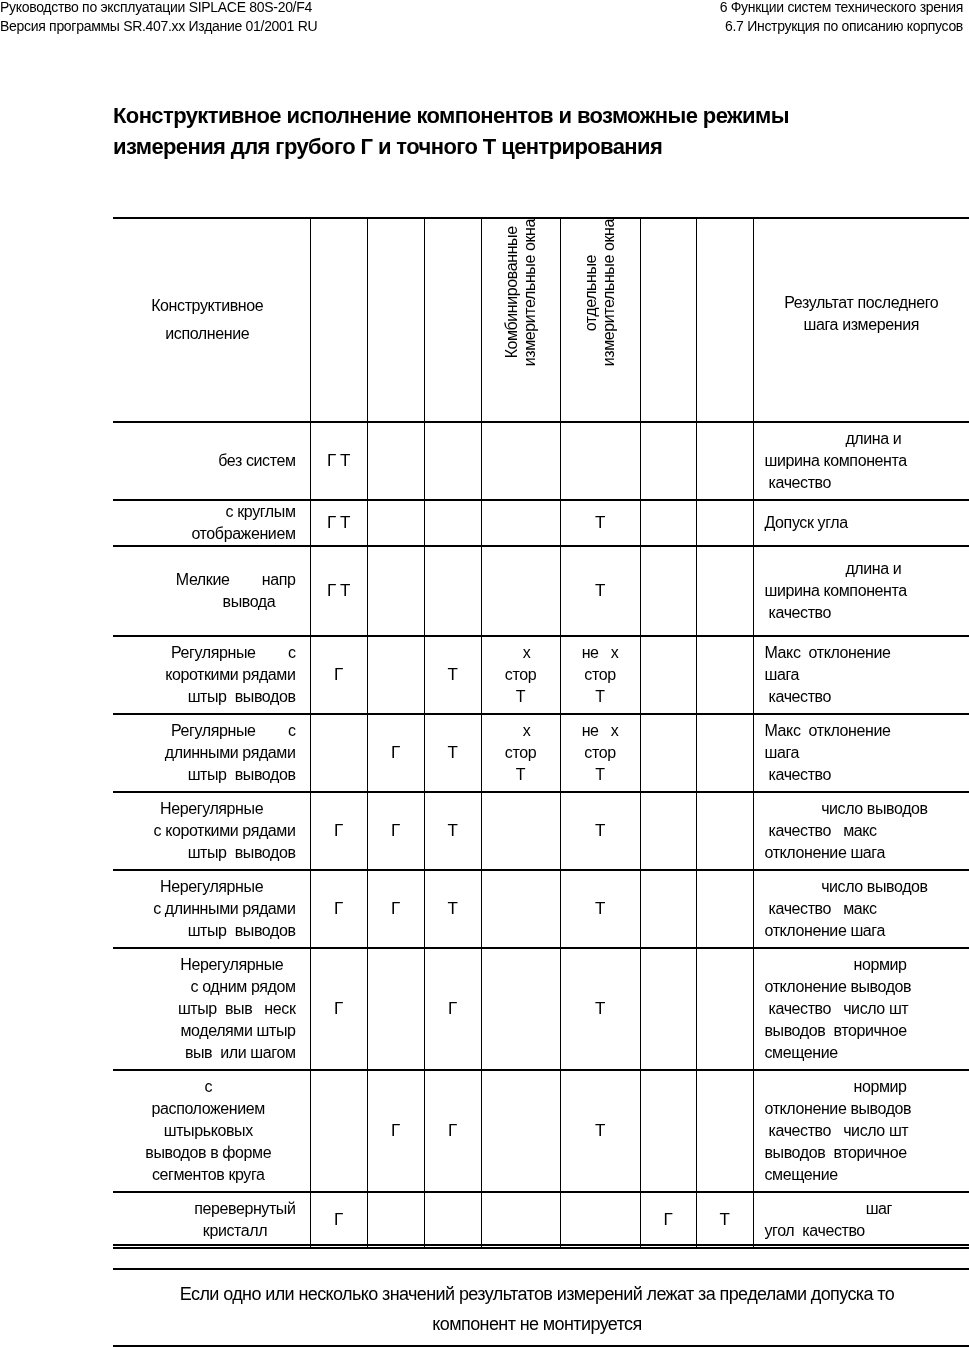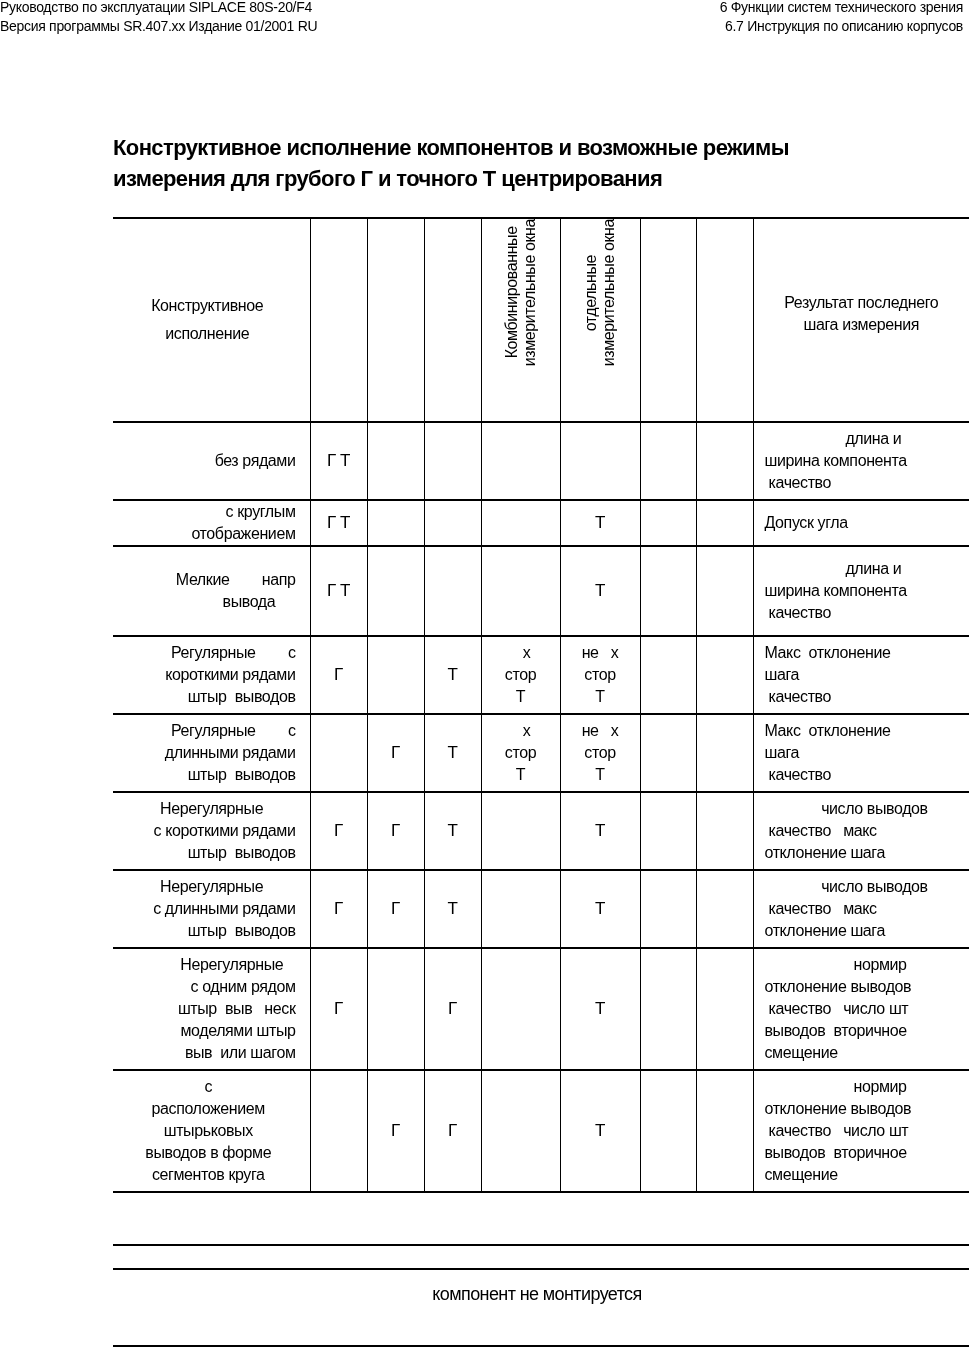--- a/index.html
+++ b/index.html
@@ -4,21 +4,21 @@
   <style>
     html, body { margin: 0; padding: 0; background: #ffffff; }
     body {
       width: 969px; height: 1347px; position: relative; overflow: hidden;
       font-family: "Liberation Sans", sans-serif; color: #000;
     }
     .hdr { position: absolute; font-size: 14px; line-height: 19px; letter-spacing: -0.3px; }
     .hdr-left { left: 0; top: -2px; text-align: left; }
     .hdr-right { right: 6px; top: -2px; text-align: right; }
     .title {
-      position: absolute; left: 113px; top: 132px; width: 840px;
+      position: absolute; left: 113px; top: 100px; width: 840px;
       font-size: 22px; font-weight: bold; line-height: 31px; letter-spacing: -0.6px;
     }
     table.main {
       position: absolute; left: 113px; top: 217px; width: 856px;
       border-collapse: collapse; table-layout: fixed;
       font-size: 16px; line-height: 22px; letter-spacing: -0.4px;
     }
     table.main td, table.main th {
       border-left: 1.5px solid #000; border-right: 1.5px solid #000;
       border-top: 2px solid #000; border-bottom: 2px solid #000;
@@ -94,21 +94,21 @@
       <th><span></span></th>
       <th><span></span></th>
       <th class="th-result">
         <div style="white-space:pre; margin-top:-12px;">Результат последнего
 шага измерения</div>
       </th>
     </tr>
   </thead>
   <tbody id="tbody">
       <tr style="height: 78px;">
-        <td class="c-name">без рядами</td>
+        <td class="c-name">без систем</td>
         <td class="c-mark">Г Т</td>
         <td class="c-mark"></td>
         <td class="c-mark"></td>
         <td class="c-mark"></td>
         <td class="c-mark"></td>
         <td class="c-mark"></td>
         <td class="c-mark"></td>
         <td class="c-result">                    длина и
 ширина компонента
  качество</td>
@@ -238,21 +238,35 @@
         <td class="c-mark"></td>
         <td class="c-mark">Т</td>
         <td class="c-mark"></td>
         <td class="c-mark"></td>
         <td class="c-result">                      нормир
 отклонение выводов
  качество   число шт
 выводов  вторичное
 смещение</td>
       </tr>
+      <tr style="height: 56px;">
+        <td class="c-name">перевернутый
+кристалл       </td>
+        <td class="c-mark">Г</td>
+        <td class="c-mark"></td>
+        <td class="c-mark"></td>
+        <td class="c-mark"></td>
+        <td class="c-mark"></td>
+        <td class="c-mark">Г</td>
+        <td class="c-mark">Т</td>
+        <td class="c-result">                         шаг
+угол  качество</td>
+      </tr>
     </tbody>
 </table>
 
 <div class="footer-rule" style="top:1244px;"></div>
 <div class="footer-rule" style="top:1268px;"></div>
 <div class="footer-text">
+  <div>Если одно или несколько значений результатов измерений лежат за пределами допуска  то</div>
   <div>компонент не монтируется</div>
 </div>
 <div class="footer-rule" style="top:1345px;"></div>
 
 </body></html>

